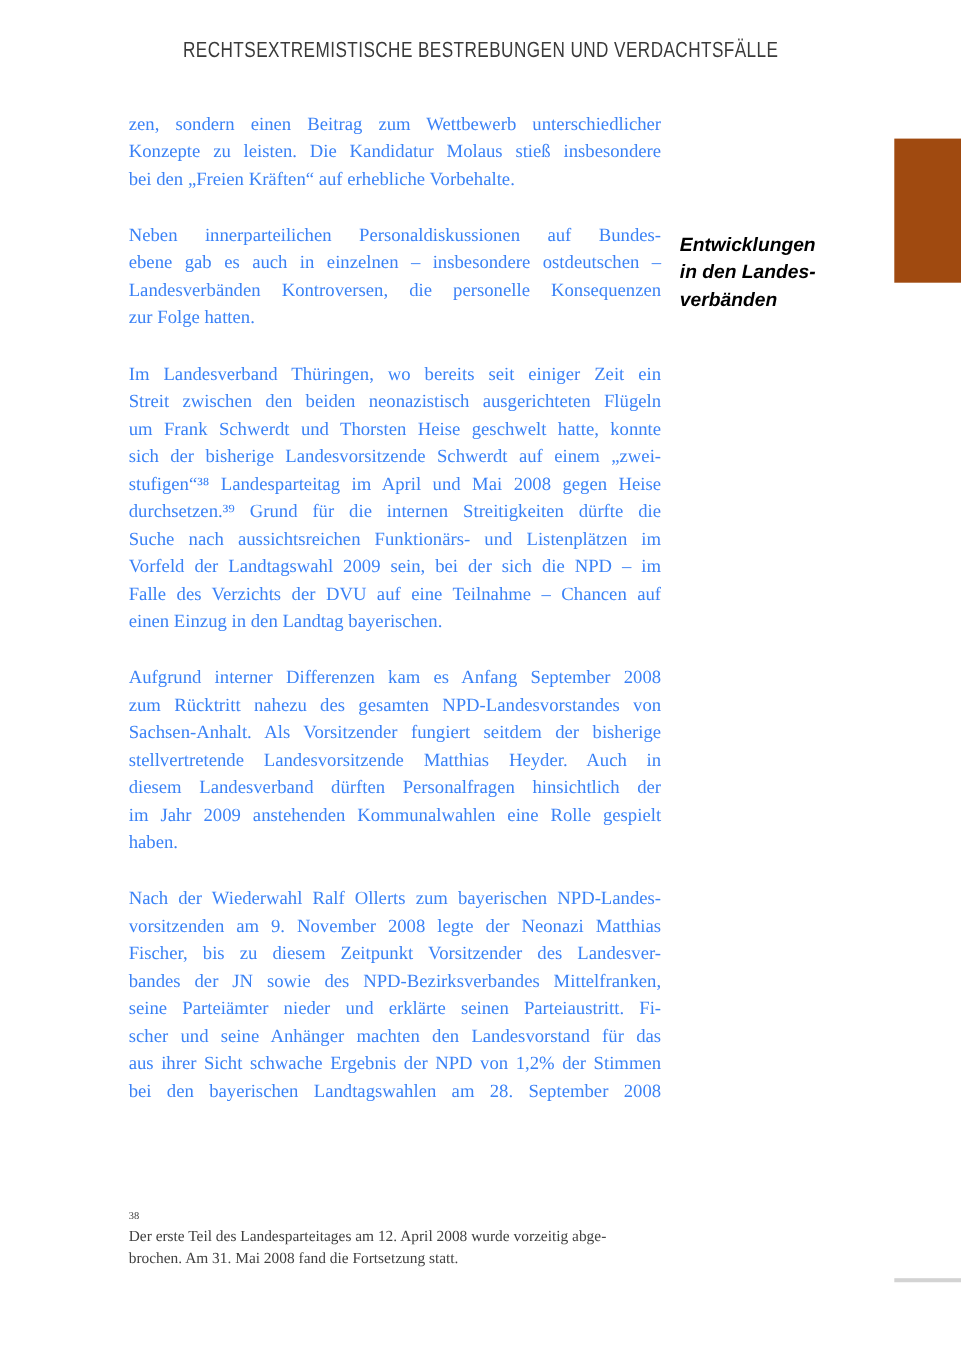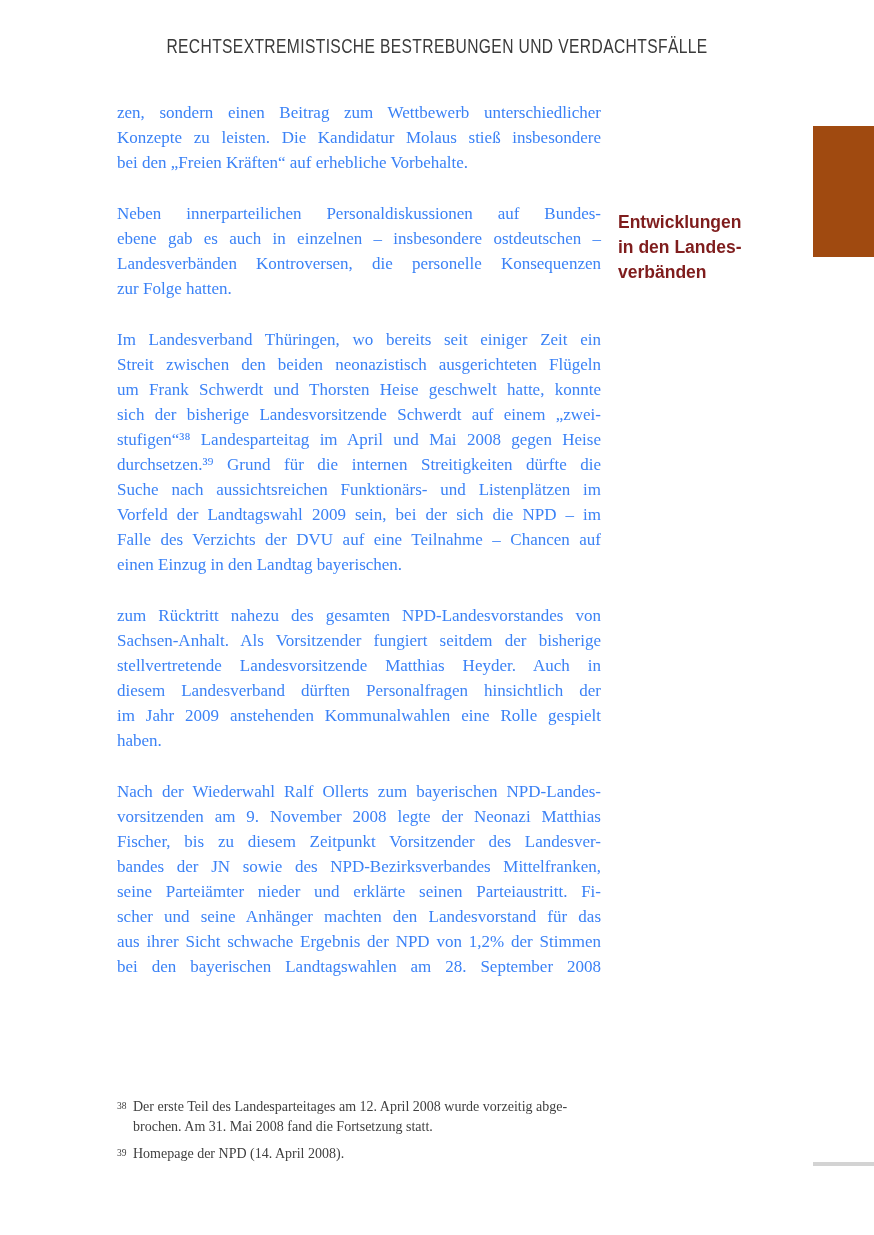--- a/index.html
+++ b/index.html
@@ -18,25 +18,25 @@
   .thumb-tab{position:absolute;left:813px;top:126px;width:61px;height:131px;background:#a04a10;}
   
   .body-col{position:absolute;left:117px;top:100px;width:484px;
     font-size:17px;line-height:25px;color:#3b82f6;}
   .para{margin:0 0 26px 0;}
   .line{white-space:nowrap;}
   .line.j{text-align:justify;text-align-last:justify;}
   
   .margin-note{position:absolute;left:618px;top:210px;width:160px;
     font-family:"Liberation Sans","DejaVu Sans",sans-serif;
-    font-weight:bold;font-size:17.5px;line-height:25px;color:#7f1d1d;}
+    font-weight:bold;font-size:17.5px;line-height:25px;color:#000000;font-style:italic;}
   
   .footnotes{position:absolute;left:117px;top:1097px;width:500px;
     font-size:14px;line-height:20px;color:#404040;}
-  .fn{display:flex;align-items:flex-start;}
+  .fn{display:flex;align-items:flex-start;flex-direction:column;}
   .fn + .fn{margin-top:7px;}
   .fn-marker{width:16px;flex:0 0 16px;font-size:9.5px;line-height:14px;padding-top:2px;color:#404040;}
   .fn-text{flex:1;font-family:Liberation Serif, serif;}
   
   .pagenum-box{position:absolute;left:813px;top:1162px;width:61px;height:34px;
     background:#d3d3d3;display:flex;align-items:center;justify-content:center;}
   .pagenum{font-family:"Liberation Sans","DejaVu Sans",sans-serif;
     font-weight:bold;font-size:17px;color:#2a2a2a;}
 </style>
 </head>
@@ -70,20 +70,21 @@
       <div class="line j">sich der bisherige Landesvorsitzende Schwerdt auf einem „zwei-</div>
       <div class="line j">stufigen“³⁸ Landesparteitag im April und Mai 2008 gegen Heise</div>
       <div class="line j">durchsetzen.³⁹ Grund für die internen Streitigkeiten dürfte die</div>
       <div class="line j">Suche nach aussichtsreichen Funktionärs- und Listenplätzen im</div>
       <div class="line j">Vorfeld der Landtagswahl 2009 sein, bei der sich die NPD – im</div>
       <div class="line j">Falle des Verzichts der DVU auf eine Teilnahme – Chancen auf</div>
       <div class="line">einen Einzug in den Landtag bayerischen.</div>
     </div>
 
     <div class="para">
+      <div class="line j">Aufgrund interner Differenzen kam es Anfang September 2008</div>
       <div class="line j">zum Rücktritt nahezu des gesamten NPD-Landesvorstandes von</div>
       <div class="line j">Sachsen-Anhalt. Als Vorsitzender fungiert seitdem der bisherige</div>
       <div class="line j">stellvertretende Landesvorsitzende Matthias Heyder. Auch in</div>
       <div class="line j">diesem Landesverband dürften Personalfragen hinsichtlich der</div>
       <div class="line j">im Jahr 2009 anstehenden Kommunalwahlen eine Rolle gespielt</div>
       <div class="line">haben.</div>
     </div>
 
     <div class="para">
       <div class="line j">Nach der Wiederwahl Ralf Ollerts zum bayerischen NPD-Landes-</div>

